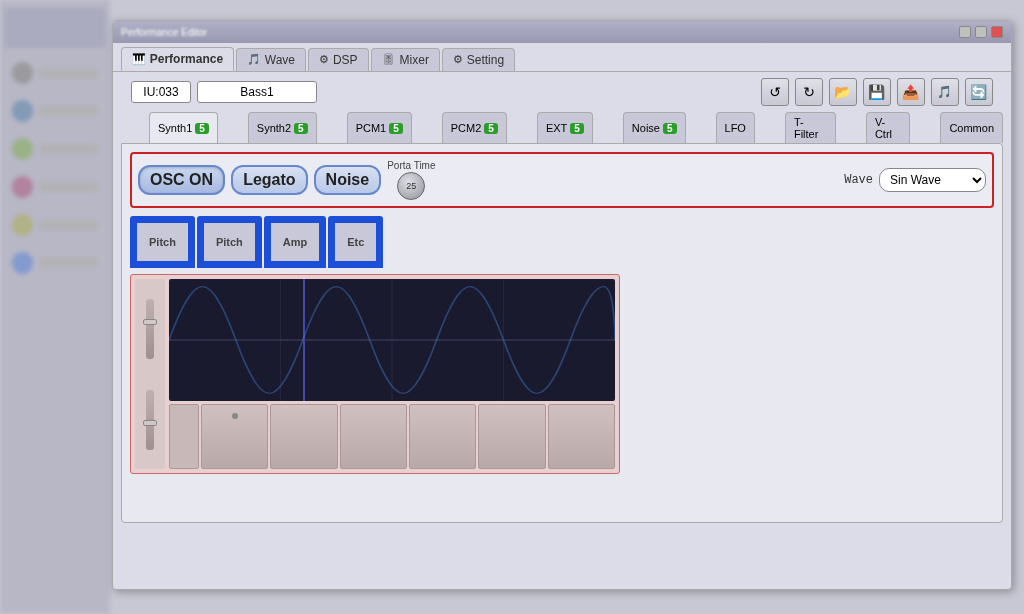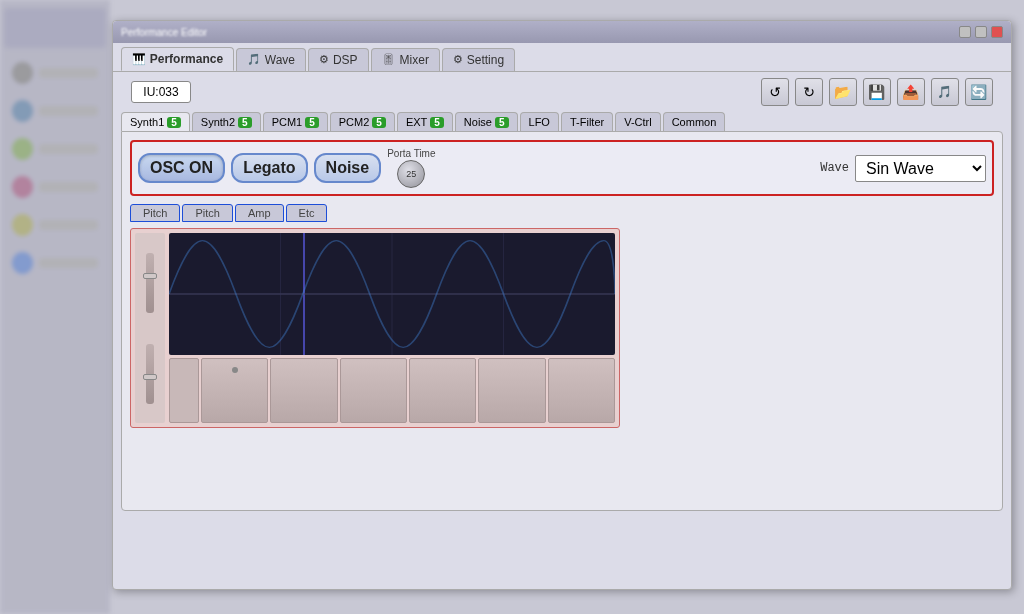--- a/index.html
+++ b/index.html
@@ -155,20 +155,21 @@
       display: flex;
       align-items: center;
       gap: 3px;
       padding: 3px 8px;
       border: 1px solid #aaa;
       border-bottom: none;
       border-radius: 4px 4px 0 0;
       background: #c8c8d8;
       cursor: pointer;
       font-size: 11px;
+      margin-left: 28px;
     }
     .synth-tab.active {
       background: #e8e8f0;
     }
     .synth-badge {
       background: #2a9d2a;
       color: #fff;
       border-radius: 3px;
       padding: 0 4px;
       font-size: 10px;
@@ -240,41 +241,42 @@
       margin-left: auto;
     }
     .wave-label {
       font-size: 12px;
       color: #333;
       font-family: Liberation Mono, monospace;
     }
     .wave-select {
       padding: 3px 6px;
       border: 1px solid #888;
-      border-radius: 2px;
+      border-radius: 10px;
       background: #fff;
-      font-size: 16px;
+      font-size: 12px;
       cursor: pointer;
       min-width: 90px;
     }
 
     
     .sub-tabs {
       display: flex;
       gap: 2px;
       margin-bottom: 6px;
     }
     .sub-tab {
-      padding: 2px 12px;
-      border: 1px solid #1d4ed8;
+      padding: 13px 12px;
+      border: 7px solid #1d4ed8;
       border-radius: 3px 3px 0 0;
       background: #c8c8d8;
       font-size: 11px;
       cursor: pointer;
       color: #444;
+      font-weight: bold;
     }
 
     
     .synth-display {
       display: flex;
       gap: 4px;
       width: 490px;
       height: 200px;
       border: 1px solid #cc6666;
       background: #e8d0d0;
@@ -390,20 +392,21 @@
       <span>Mixer</span>
     </div>
     <div class="tab">
       <span class="tab-icon">⚙</span>
       <span>Setting</span>
     </div>
   </div>
 
   <div class="toolbar">
     <div class="preset-box">IU:033</div>
+    <div class="preset-box" style="min-width:120px;">Bass1</div>
     <div class="toolbar-spacer"></div>
     <div class="toolbar-btn">↺</div>
     <div class="toolbar-btn">↻</div>
     <div class="toolbar-btn">📂</div>
     <div class="toolbar-btn">💾</div>
     <div class="toolbar-btn">📤</div>
     <div class="toolbar-btn" style="font-size:12px;">🎵</div>
     <div class="toolbar-btn">🔄</div>
   </div>
 

